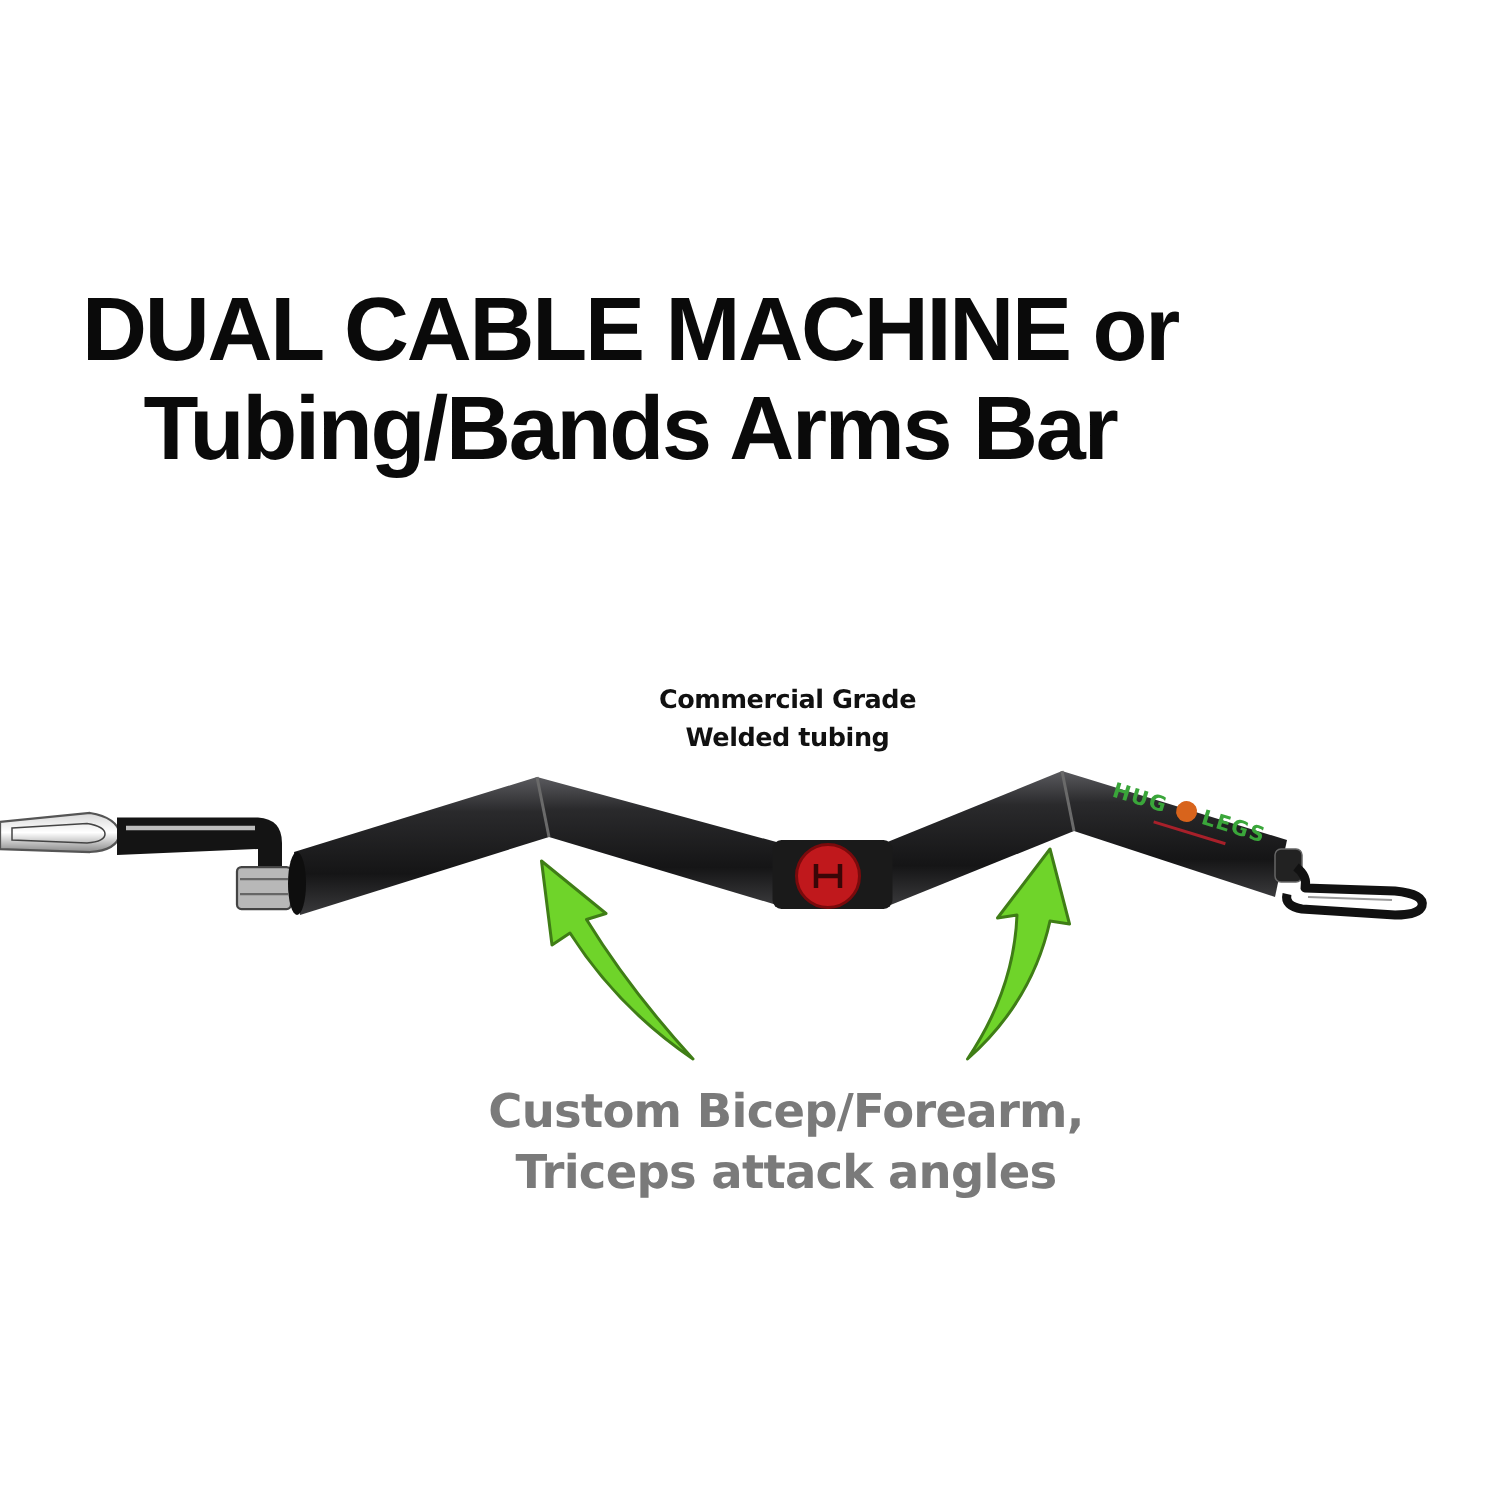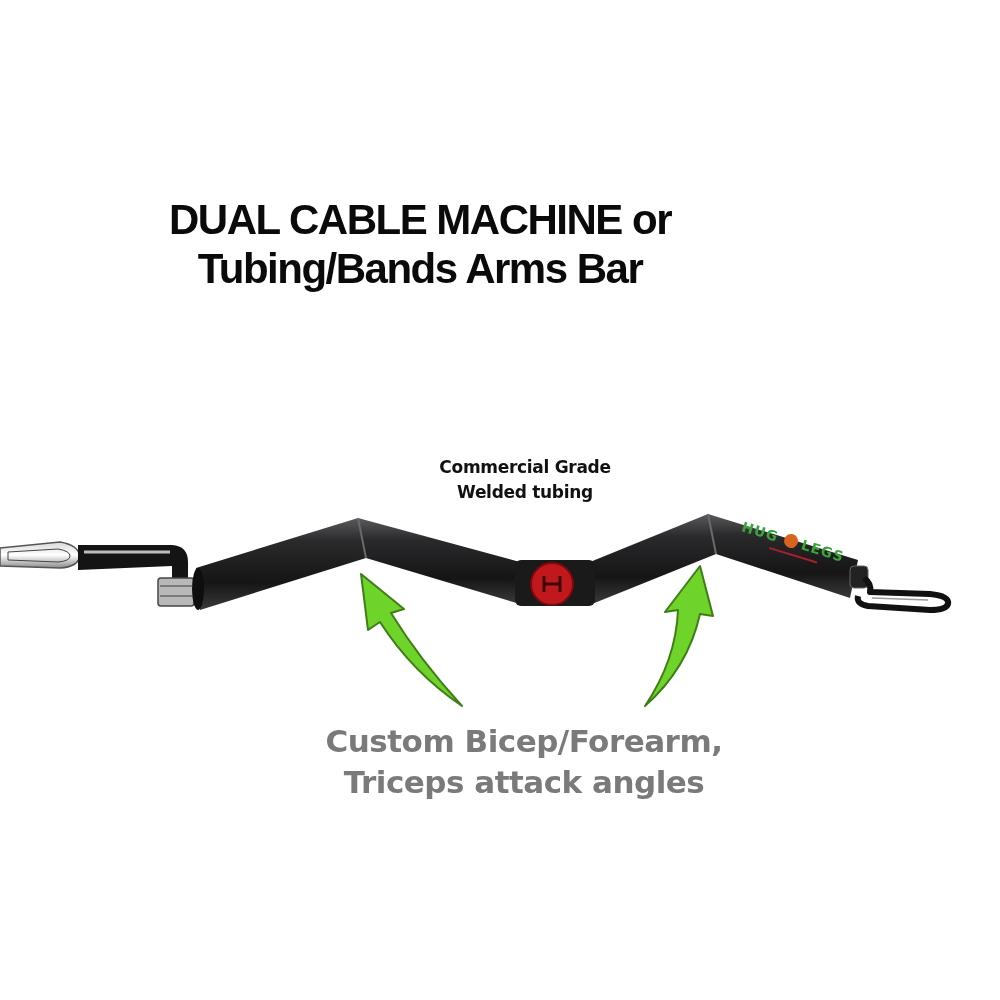--- a/index.html
+++ b/index.html
@@ -3,24 +3,24 @@
   <meta charset="utf-8">
   <style>
     html, body { margin: 0; padding: 0; }
     body {
       width: 1000px; height: 1000px; background: #ffffff; position: relative; overflow: hidden;
       font-family: "Liberation Sans", sans-serif;
     }
     .title {
       position: absolute; left: 0; width: 840px; text-align: center;
       font-family: "Liberation Sans", sans-serif; font-weight: bold; color: #0a0a0a;
-      font-size: 42px; letter-spacing: -1.5px; line-height: 56px;
+      font-size: 60px; letter-spacing: -1.5px; line-height: 56px;
     }
     .title.l1 { top: 192px; }
-    .title.l2 { top: 241px; }
+    .title.l2 { top: 258px; }
     .note {
       position: absolute; left: 0; width: 1000px; text-align: center;
       font-family: "DejaVu Sans", sans-serif; font-weight: bold; color: #111;
       font-size: 17px; line-height: 25px; letter-spacing: -0.3px;
     }
     .note.l1 { top: 455px; left: 25px; }
     .note.l2 { top: 480px; left: 25px; }
     .caption {
       position: absolute; left: 0; width: 1000px; text-align: center;
       font-family: "DejaVu Sans", sans-serif; font-weight: bold; color: #7a7a7a;

